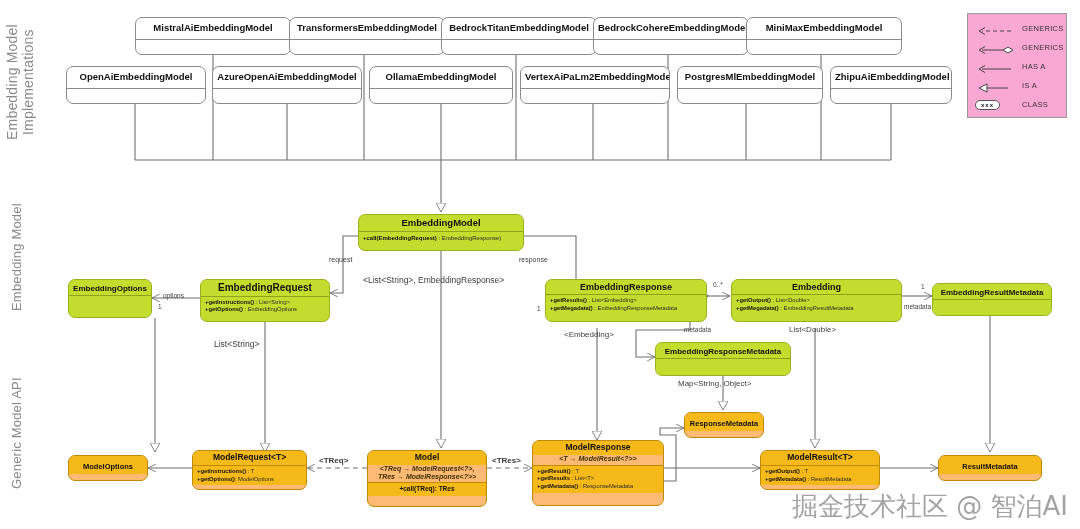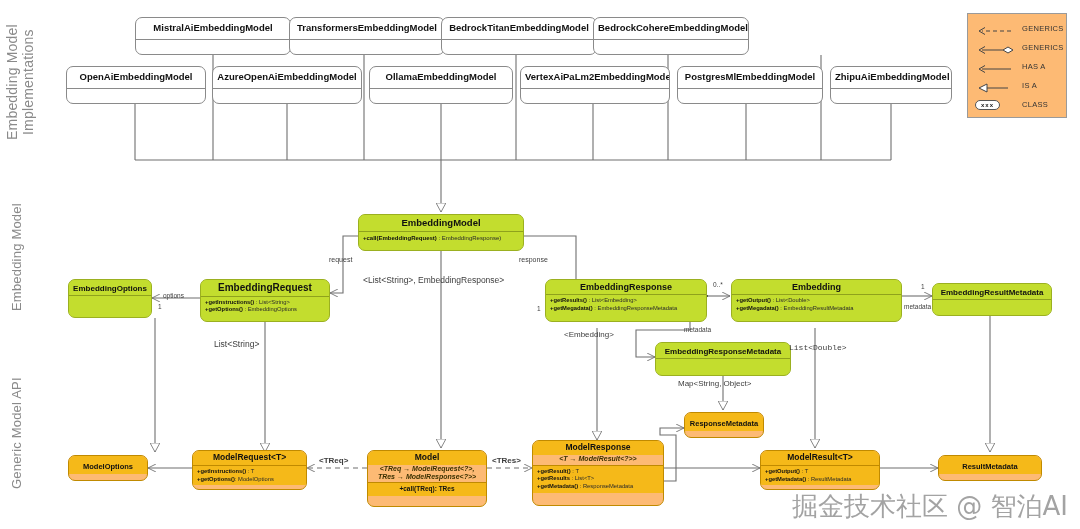--- a/index.html
+++ b/index.html
@@ -39,21 +39,21 @@
   
   .amber{background:#fdba74;border-color:#c08a00;}
   .amber .hd{background:#f5b919;}
   .amber .div{background:#c08a00;}
   .amber .body{background:#f5b919;}
 
   
   .elabel{position:absolute;color:#3d3d3d;white-space:nowrap;}
 
   
-  .legend{position:absolute;border:1px solid #9a9a9a;background:#fdba74;
+  .legend{position:absolute;border:1px solid #9a9a9a;background:#f9a8d4;
           box-sizing:border-box;}
   .legend .row{display:flex;align-items:center;height:19px;padding-left:7px;}
   .legend .sym{width:40px;height:12px;position:relative;}
   .legend .txt{font-size:7.5px;color:#333;letter-spacing:.3px;margin-left:7px;}
   .legend .chip{border:1px solid #555;border-radius:5px;font-size:6px;
                 font-weight:bold;padding:1px 5px;color:#222;background:#fff;
                 letter-spacing:1px;}
 
   
   .watermark{position:absolute;color:#6b6b6b;opacity:.62;
@@ -199,20 +199,25 @@
   <div class="cls impl" style="left:441px;top:17px;width:156px;height:38px;">
     <div class="hd">BedrockTitanEmbeddingModel</div>
     <div class="div"></div>
       <div class="body"></div>
   </div>
   <div class="cls impl" style="left:593px;top:17px;width:156px;height:38px;">
     <div class="hd">BedrockCohereEmbeddingModel</div>
     <div class="div"></div>
       <div class="body"></div>
   </div>
+  <div class="cls impl" style="left:746px;top:17px;width:156px;height:38px;">
+    <div class="hd">MiniMaxEmbeddingModel</div>
+    <div class="div"></div>
+      <div class="body"></div>
+  </div>
 
   <div class="cls impl" style="left:66px;top:66px;width:140px;height:38px;">
     <div class="hd">OpenAiEmbeddingModel</div>
     <div class="div"></div>
       <div class="body"></div>
   </div>
   <div class="cls impl" style="left:212px;top:66px;width:150px;height:38px;">
     <div class="hd">AzureOpenAiEmbeddingModel</div>
     <div class="div"></div>
       <div class="body"></div>
@@ -377,20 +382,20 @@
   <div class="elabel" style="left:163px;top:292px;font-size:6.5px;">options</div>
   <div class="elabel" style="left:158px;top:303px;font-size:6.5px;">1</div>
   <div class="elabel" style="left:363px;top:275px;font-size:8.5px;">&lt;List&lt;String&gt;, EmbeddingResponse&gt;</div>
   <div class="elabel" style="left:214px;top:339px;font-size:8.5px;text-align:center;">List&lt;String&gt;</div>
   <div class="elabel" style="left:537px;top:305px;font-size:6.5px;">1</div>
   <div class="elabel" style="left:713px;top:281px;font-size:6.5px;">0..*</div>
   <div class="elabel" style="left:684px;top:326px;font-size:6.5px;">metadata</div>
   <div class="elabel" style="left:904px;top:303px;font-size:6.5px;">metadata</div>
   <div class="elabel" style="left:921px;top:283px;font-size:6.5px;">1</div>
   <div class="elabel" style="left:564px;top:330px;font-size:8px;">&lt;Embedding&gt;</div>
-  <div class="elabel" style="left:789px;top:343px;font-size:8px;font-family:Liberation Mono, monospace;">List&lt;Double&gt;</div>
+  <div class="elabel" style="left:789px;top:325px;font-size:8px;">List&lt;Double&gt;</div>
   <div class="elabel" style="left:678px;top:379px;font-size:8px;">Map&lt;String, Object&gt;</div>
   <div class="elabel" style="left:319px;top:456px;font-size:8px;font-weight:bold;">&lt;TReq&gt;</div>
   <div class="elabel" style="left:492px;top:456px;font-size:8px;font-weight:bold;">&lt;TRes&gt;</div>
 
   <div class="watermark" style="left:792px;top:489px;font-size:26px;">掘金技术社区 @ 智泊AI</div>
 
 </div>
 
 </body></html>

